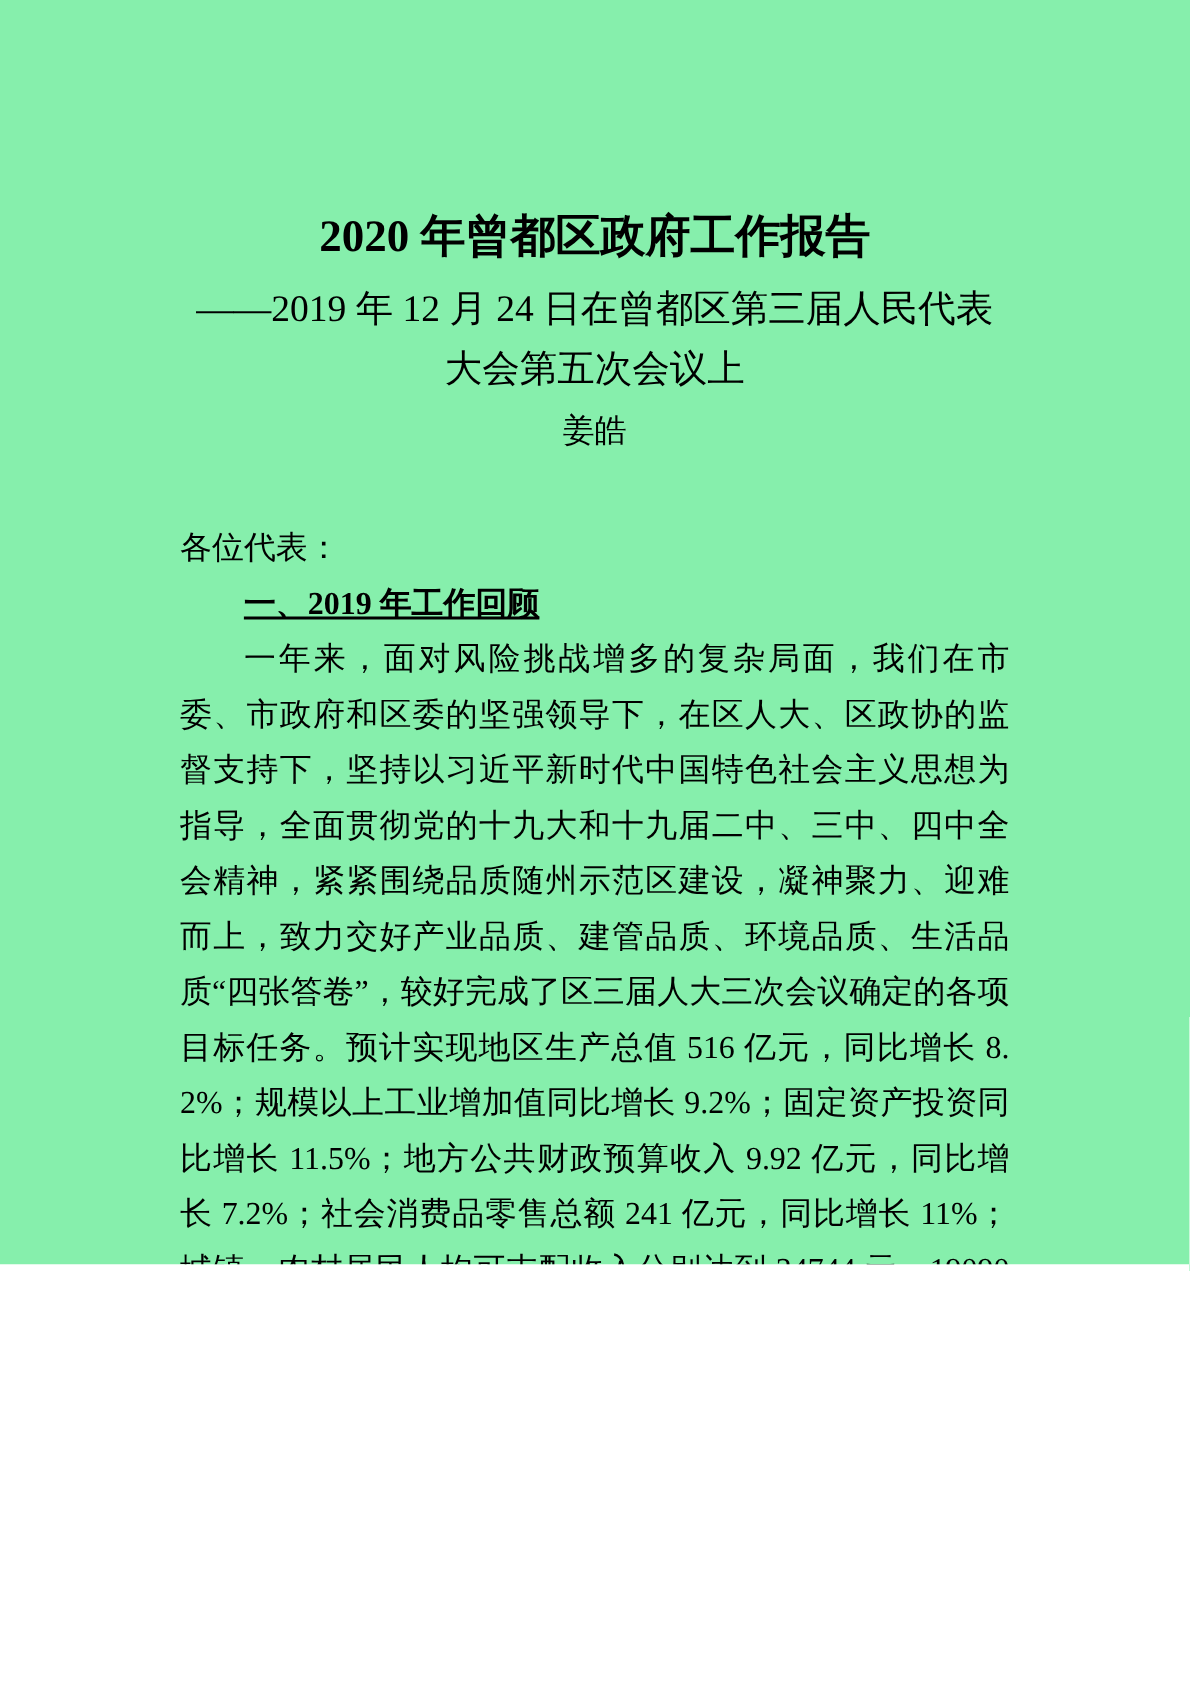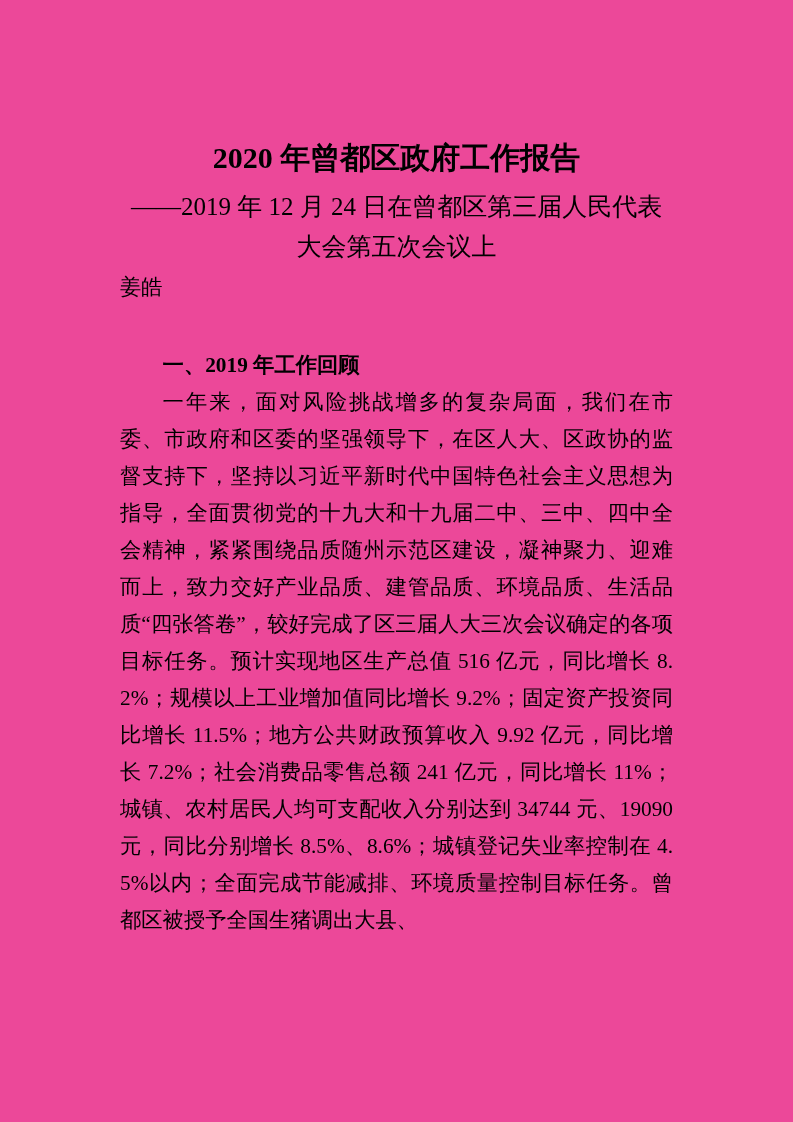--- a/index.html
+++ b/index.html
@@ -3,22 +3,22 @@
 <meta charset="utf-8">
 <style>
   html, body {
     margin: 0;
     padding: 0;
     background: #ffffff;
   }
   .page {
     position: relative;
     width: 793px;
-    height: 1122px;
-    background: #ec4899;
+    height: 843px;
+    background: #86efac;
     color: #000000;
     overflow: hidden;
     font-family: "Liberation Serif", "DejaVu Serif", serif;
   }
   .doc-column {
     position: absolute;
     left: 120px;
     top: 0;
     width: 553px;
   }
@@ -33,46 +33,48 @@
   .doc-subtitle {
     margin: 0;
     font-size: 25px;
     line-height: 40px;
     text-align: center;
   }
   .doc-author {
     margin: 0;
     font-size: 21.3px;
     line-height: 40px;
-    text-align: left;
+    text-align: center;
   }
   .doc-body {
     margin-top: 40px;
   }
   .doc-body p {
     margin: 0;
     font-size: 21.3px;
     line-height: 37px;
     text-align: justify;
     text-justify: inter-character;
     word-break: break-all;
   }
   .indent {
     text-indent: 42.6px;
   }
   .section-heading {
     font-weight: bold;
+    text-decoration: underline;
   }
 </style>
 </head>
 <body>
 
 <div class="page">
   <div class="doc-column">
     <h1 class="doc-title">2020 年曾都区政府工作报告</h1>
     <p class="doc-subtitle">——2019 年 12 月 24 日在曾都区第三届人民代表大会第五次会议上</p>
     <p class="doc-author">姜皓</p>
     <div class="doc-body">
+      <p>各位代表：</p>
       <p class="indent section-heading">一、2019 年工作回顾</p>
       <p class="indent">一年来，面对风险挑战增多的复杂局面，我们在市委、市政府和区委的坚强领导下，在区人大、区政协的监督支持下，坚持以习近平新时代中国特色社会主义思想为指导，全面贯彻党的十九大和十九届二中、三中、四中全会精神，紧紧围绕品质随州示范区建设，凝神聚力、迎难而上，致力交好产业品质、建管品质、环境品质、生活品质“四张答卷”，较好完成了区三届人大三次会议确定的各项目标任务。预计实现地区生产总值 516 亿元，同比增长 8.2%；规模以上工业增加值同比增长 9.2%；固定资产投资同比增长 11.5%；地方公共财政预算收入 9.92 亿元，同比增长 7.2%；社会消费品零售总额 241 亿元，同比增长 11%；城镇、农村居民人均可支配收入分别达到 34744 元、19090 元，同比分别增长 8.5%、8.6%；城镇登记失业率控制在 4.5%以内；全面完成节能减排、环境质量控制目标任务。曾都区被授予全国生猪调出大县、</p>
     </div>
   </div>
 </div>
 
 </body></html>

